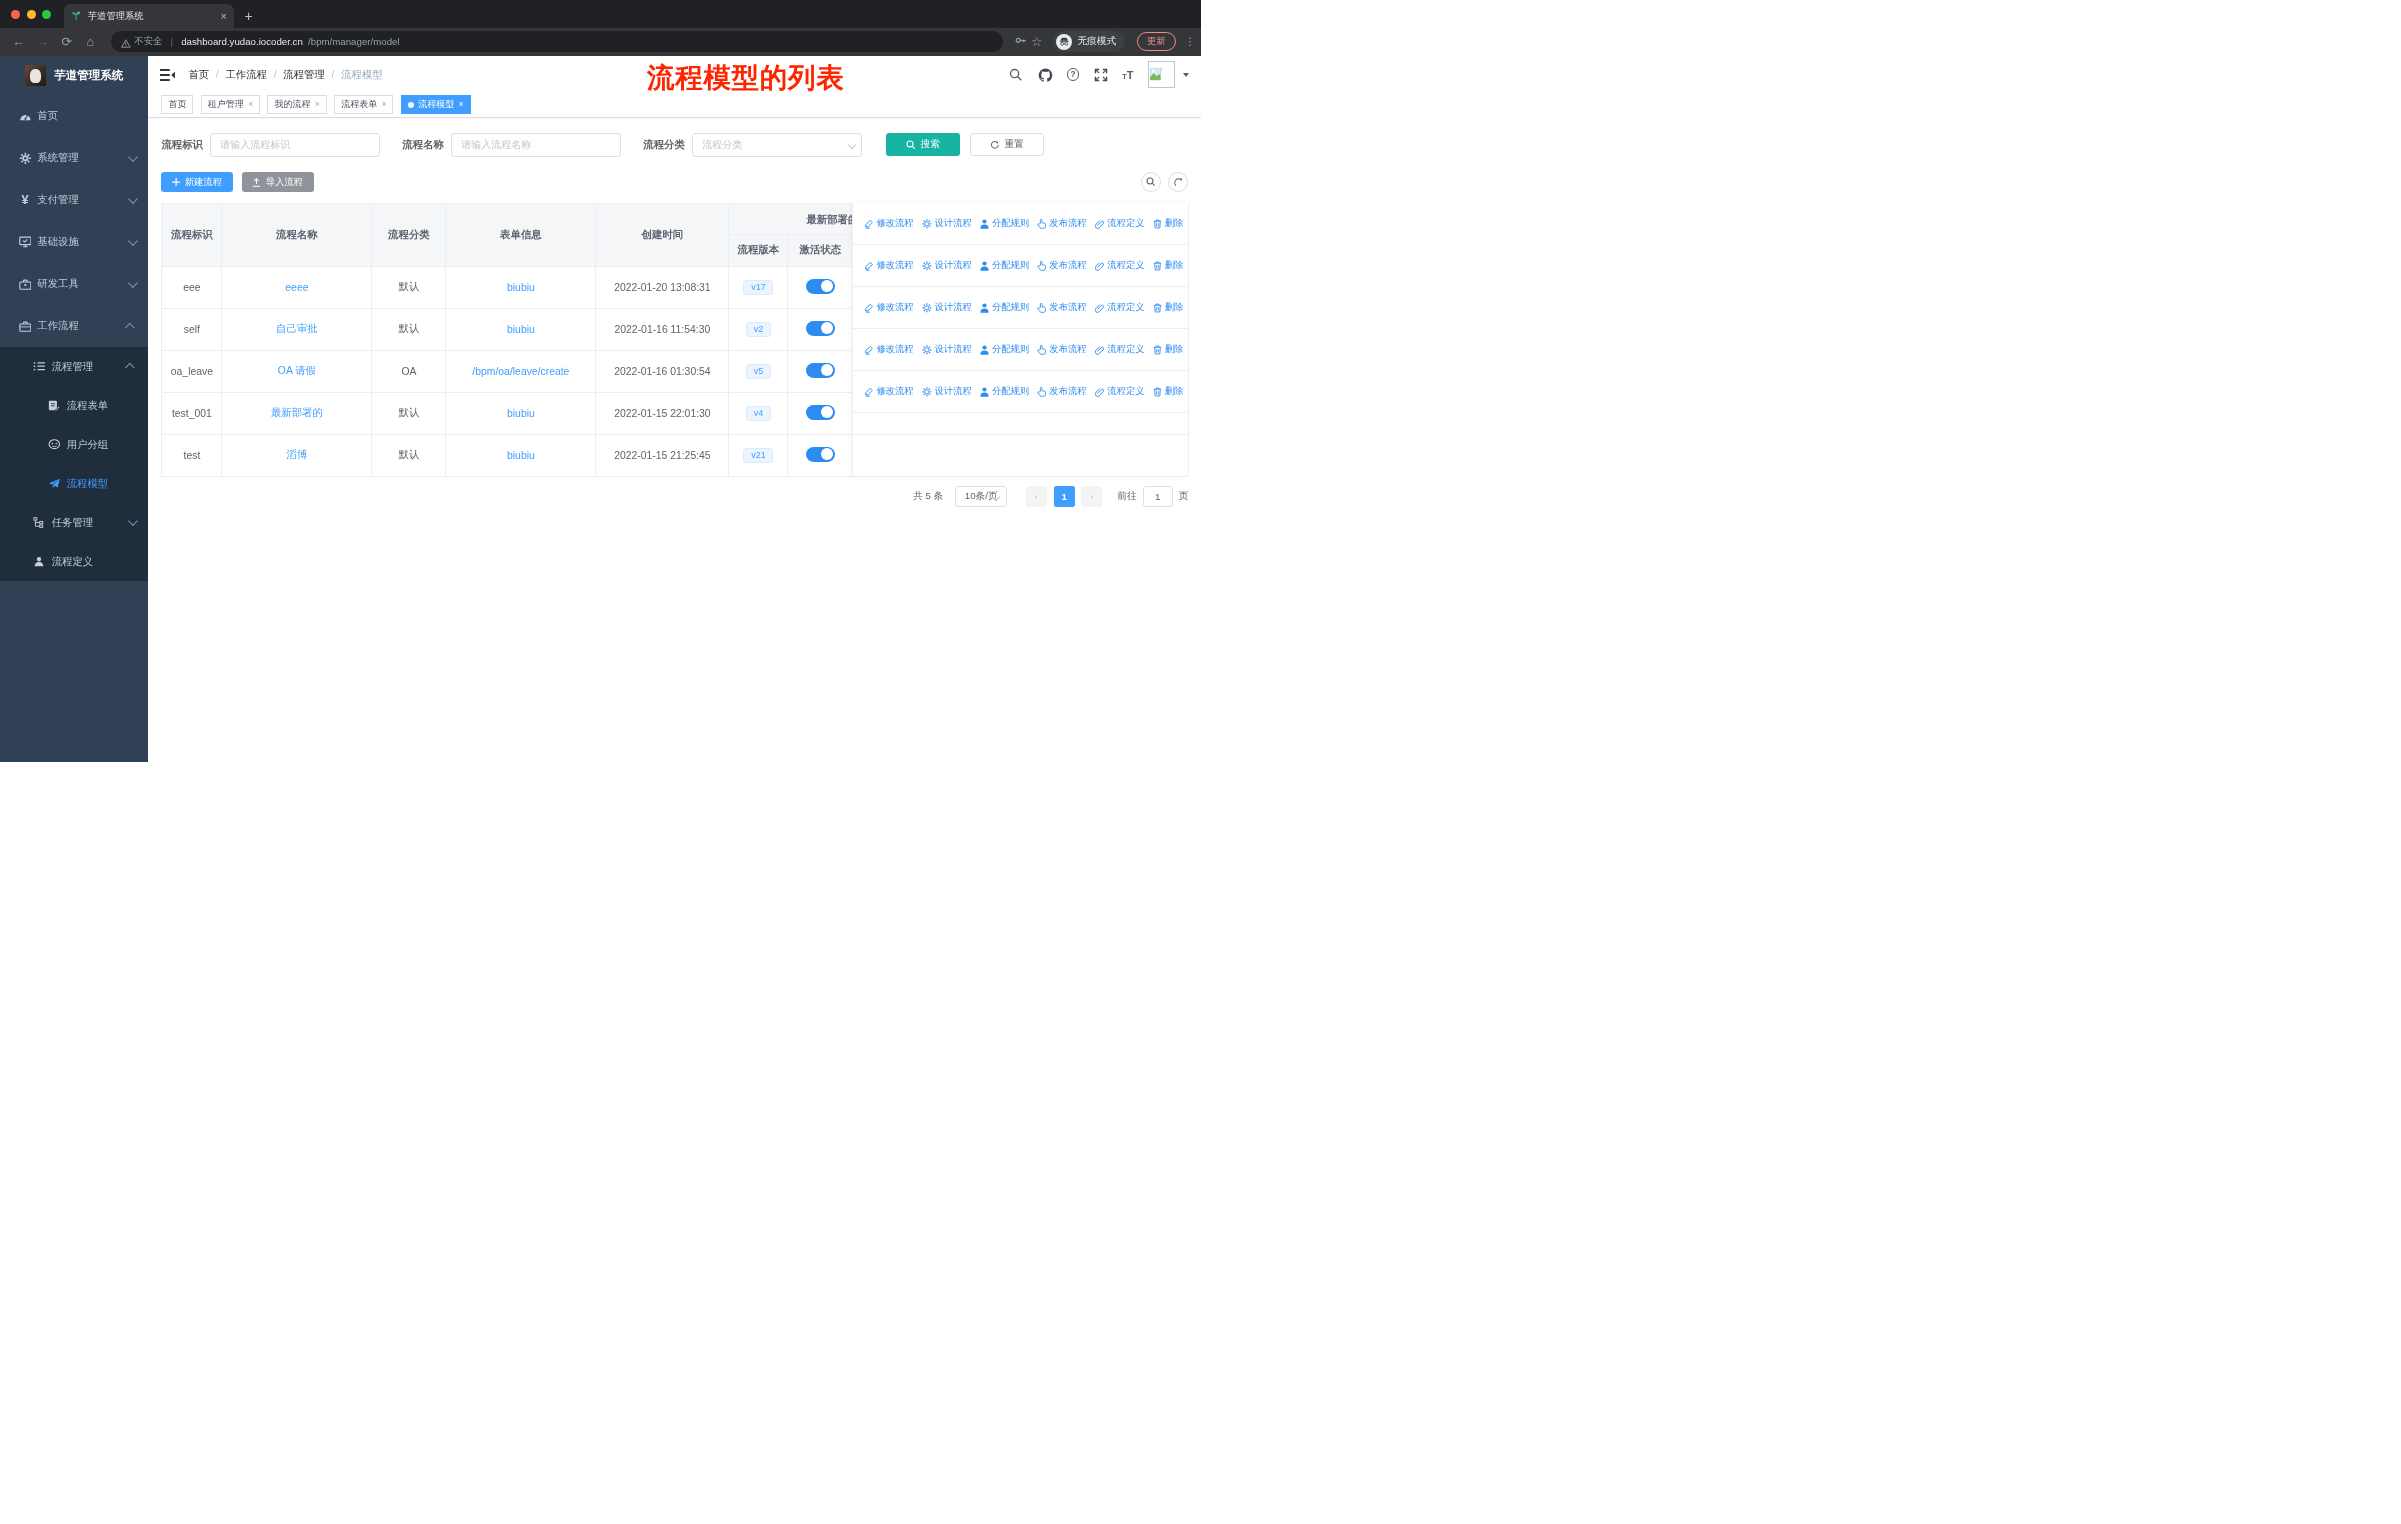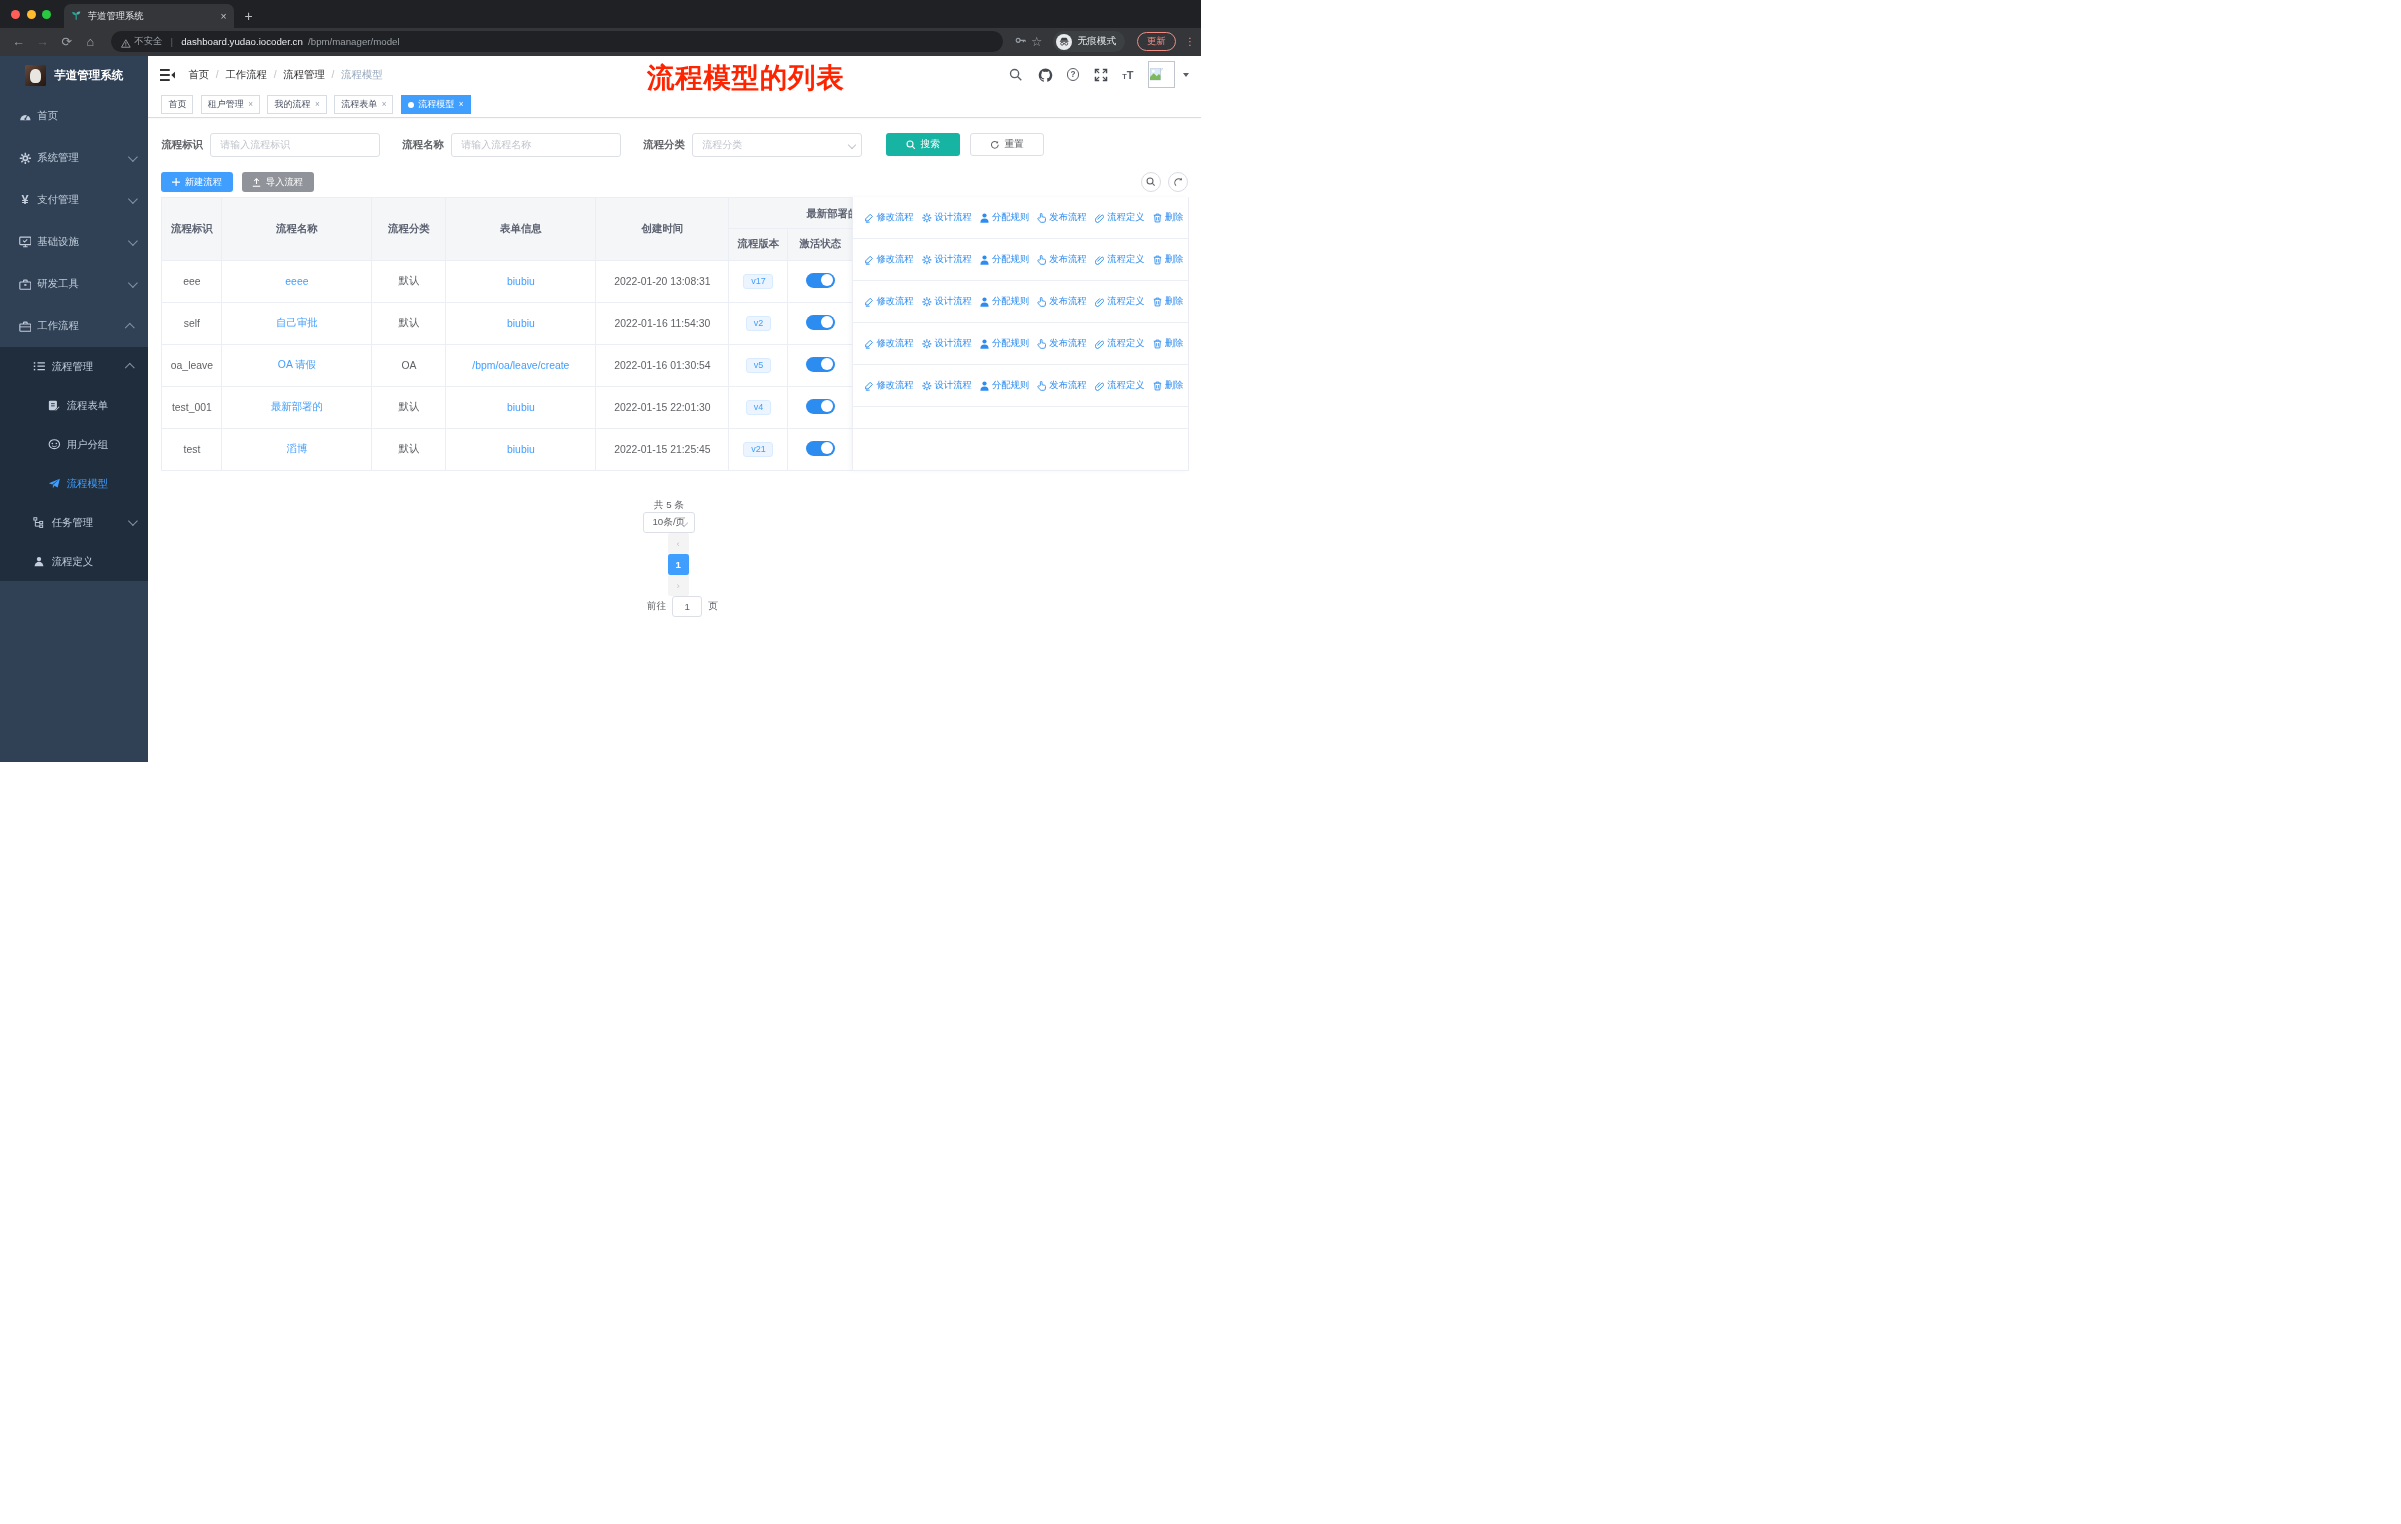--- a/index.html
+++ b/index.html
@@ -97,21 +97,21 @@
   .f-input::placeholder { color:#c0c4cc; }
   .f-sel { position:relative; width:170px; margin-right:12px; }
   .f-sel .f-input { width:100%; padding-right:21px; }
   .sel-caret { position:absolute; right:7.4px; top:9px; width:6px; height:6px; border-right:1px solid #c0c4cc;
                border-bottom:1px solid #c0c4cc; transform:rotate(45deg); }
   .gap30 { width:22px; flex:none; }
   .btn { height:23px; border-radius:3px; font-size:9.7px; display:inline-flex; align-items:center; justify-content:center;
          gap:4.5px; padding:0 19px; border:0.7px solid transparent; cursor:default; white-space:nowrap; font-family:inherit;}
   .btn-search { background:#17b3a3; color:#fff; margin-left:12px; }
   .btn-reset { background:#fff; color:#606266; border-color:#dcdfe6; margin-left:10.4px; }
-  .toolbar { display:flex; align-items:center; margin-bottom:5px; }
+  .toolbar { display:flex; align-items:center; margin-bottom:11px; }
   .btn-sm { height:20px; font-size:9.3px; padding:0 9.7px; }
   .btn-create { background:#409eff; color:#fff; }
   .btn-import { background:#909399; color:#fff; margin-left:9px; }
   .circ { width:20px; height:20px; border-radius:50%; border:0.7px solid #d9dce2; background:#fff; color:#606266;
           display:flex; align-items:center; justify-content:center; }
   .tool-right { margin-left:auto; display:flex; gap:7.4px; }
 
   
   .twrap { position:relative; width:1027px; }
   table { border-collapse:collapse; table-layout:fixed; width:1027px; }
@@ -134,22 +134,22 @@
         border-left:0.7px solid #ebeef5; box-shadow:-2.2px 0 4.5px rgba(0,0,0,.04); }
   .ov-head { height:64px; background:#f5f6f8; border-bottom:0.7px solid #ebeef5; border-top:0.7px solid #ebeef5;
              display:flex; align-items:center; justify-content:center; font-weight:bold; color:#5c6270; font-size:10.4px; }
   .act-row { height:42px; background:#fff; border-bottom:0.7px solid #ebeef5; display:flex; align-items:center;
              padding-left:10.4px; gap:8.2px; }
   .act { display:inline-flex; align-items:center; gap:3px; color:#2d8cf0; font-size:9.3px; text-decoration:none;
          white-space:nowrap; cursor:pointer;font-family:Liberation Mono, monospace; }
   .act svg { flex:none; }
 
   
-  .pager { display:flex; align-items:center; justify-content:flex-end; margin-top:28px; width:1027px;
-           font-size:9.7px; color:#606266; gap:0;flex-direction:column; }
+  .pager { display:flex; align-items:center; justify-content:flex-end; margin-top:9px; width:1027px;
+           font-size:9.7px; color:#606266; gap:0; }
   .pg-total { margin-right:12px; }
   .pg-size { position:relative; width:52px; height:21px; border:0.7px solid #dcdfe6; border-radius:3px;
              display:flex; align-items:center; justify-content:center; color:#606266; margin-right:12px; }
   .pg-size .sel-caret { top:7.4px; }
   .pg-btn { width:21px; height:21px; background:#f4f4f5; border-radius:2.2px; display:flex; align-items:center;
             justify-content:center; color:#c0c4cc; font-size:9.7px; margin-left:6.7px; }
   .pg-cur { width:21px; height:21px; background:#409eff; color:#fff; border-radius:2.2px; display:flex;
             align-items:center; justify-content:center; font-weight:bold; margin-left:6.7px; }
   .pg-go { margin-left:15px; display:flex; align-items:center; gap:6px; }
   .pg-input { width:30px; height:21px; border:0.7px solid #dcdfe6; border-radius:3px; text-align:center;

